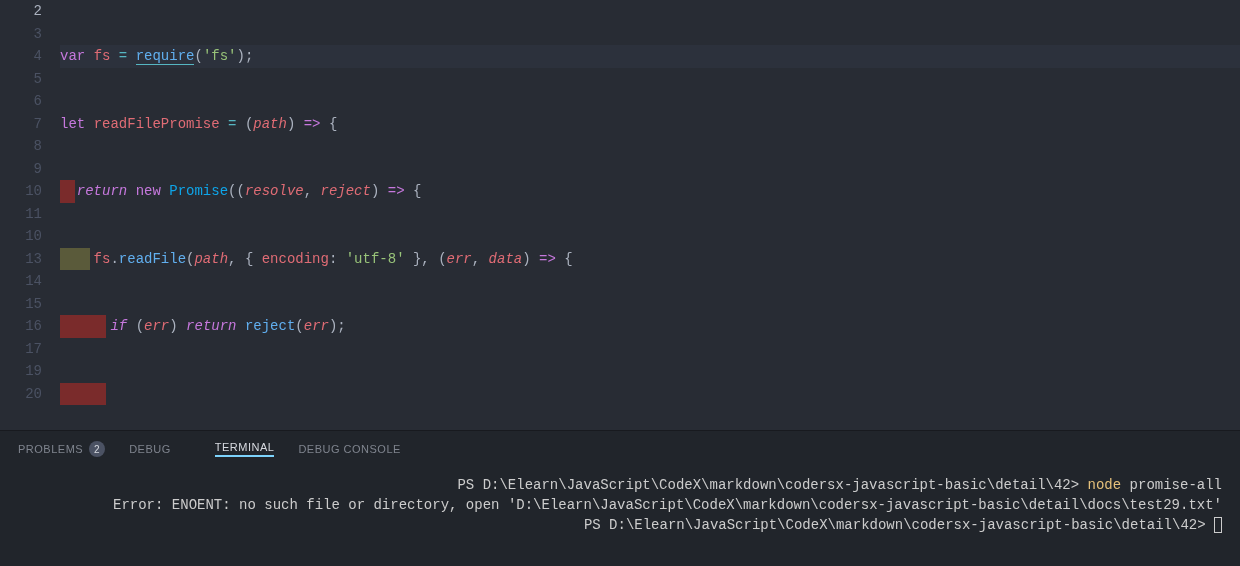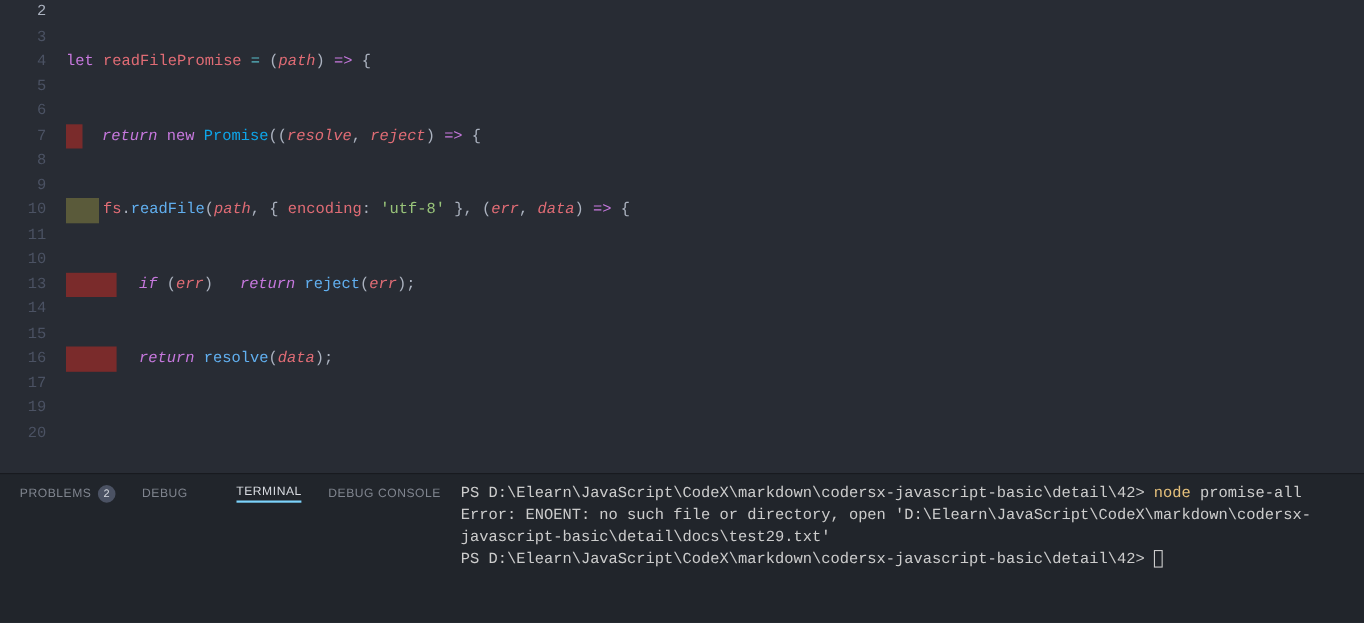--- a/index.html
+++ b/index.html
@@ -33,34 +33,35 @@
   line-height: 22.5px;
   white-space: pre;
   position: relative;
 }
 .line { height: 22.5px; display: flex; align-items: center; position: relative; }
 .line.highlight { background: #2c313c; }
 .indent-bar { position: absolute; width: 30px; height: 22.5px; }
 .content { padding-left: 0; }
 
 .kw { color: #c678dd; }
-.kw2 { color: #c678dd; font-style: italic; margin-left: 16px; }
+.kw2 { color: #c678dd; font-style: italic; }
 .var { color: #e06c75; }
 .fn { color: #61afef; }
 .prop { color: #e06c75; }
 .str { color: #98c379; }
 .op { color: #56b6c2; }
 .pn { color: #abb2bf; }
 .param { color: #e06c75; font-style: italic; }
 .cls { color: #0ea5e9; }
 .panel {
   height: 136px;
   background: #21252b;
   border-top: 1px solid #181a1f;
   display: flex;
+  flex-direction: column;
 }
 .tabs {
   display: flex;
   align-items: center;
   height: 36px;
   padding-left: 18px;
   gap: 24px;
   font-family: "Segoe UI", sans-serif;
   font-size: 11px;
   letter-spacing: 0.5px;
@@ -82,20 +83,21 @@
 }
 .term {
   flex: 1;
   padding: 8px 18px;
   font-family: "Consolas", "Courier New", monospace;
   font-size: 14px;
   line-height: 20px;
   color: #cccccc;
   white-space: pre-wrap;
   overflow: hidden;
+  text-align: right;
 }
 .term .cmd { color: #e5c07b; }
 .term .cursor {
   display: inline-block;
   width: 8px;
   height: 16px;
   border: 1px solid #cccccc;
   vertical-align: middle;
 }
 </style>
@@ -117,25 +119,26 @@
     <div class="ln">10</div>
     <div class="ln">13</div>
     <div class="ln">14</div>
     <div class="ln">15</div>
     <div class="ln">16</div>
     <div class="ln">17</div>
     <div class="ln">19</div>
     <div class="ln">20</div>
   </div>
   <div class="code">
+    <div class="line highlight"><span class="content"><span class="kw">var</span> <span class="var">fs</span> <span class="op">=</span> <span class="fn" style="border-bottom:1px solid #56b6c2">require</span><span class="pn">(</span><span class="str">'fs'</span><span class="pn">)</span><span class="pn">;</span></span></div>
     <div class="line"><span class="content"><span class="kw">let</span> <span class="var">readFilePromise</span> <span class="op">=</span> <span class="pn">(</span><span class="param">path</span><span class="pn">)</span> <span class="kw">=&gt;</span> <span class="pn">{</span></span></div>
     <div class="line"><span class="indent-bar" style="background:#7a2b2b;width:15px;left:0"></span><span class="content" style="padding-left:0">  <span class="kw2">return</span> <span class="kw">new</span> <span class="cls">Promise</span><span class="pn">((</span><span class="param">resolve</span><span class="pn">, </span><span class="param">reject</span><span class="pn">)</span> <span class="kw">=&gt;</span> <span class="pn">{</span></span></div>
     <div class="line"><span class="indent-bar" style="background:#5a5a3a;width:30px;left:0"></span><span class="content">    <span class="var">fs</span><span class="pn">.</span><span class="fn">readFile</span><span class="pn">(</span><span class="param">path</span><span class="pn">, </span><span class="pn">{ </span><span class="prop">encoding</span><span class="pn">: </span><span class="str">'utf-8'</span><span class="pn"> }</span><span class="pn">, </span><span class="pn">(</span><span class="param">err</span><span class="pn">, </span><span class="param">data</span><span class="pn">)</span> <span class="kw">=&gt;</span> <span class="pn">{</span></span></div>
     <div class="line"><span class="indent-bar" style="background:#7a2b2b;width:46px;left:0"></span><span class="content">      <span class="kw2">if</span><span class="pn"> (</span><span class="param">err</span><span class="pn">) </span><span class="kw2">return</span> <span class="fn">reject</span><span class="pn">(</span><span class="param">err</span><span class="pn">)</span><span class="pn">;</span></span></div>
-    <div class="line"><span class="indent-bar" style="background:#7a2b2b;width:46px;left:0"></span><span class="content">      <span class="kw2">return</span> <span class="fn">resolve</span><span class="pn">(</span><span class="param">data</span><span class="pn">)</span><span class="pn">;</span></span></div>
+    <div class="line"><span class="indent-bar" style="background:#7a2b2b;width:46px;left:0"></span></div>
     
     
     
     
     
     
     
     
     
     

